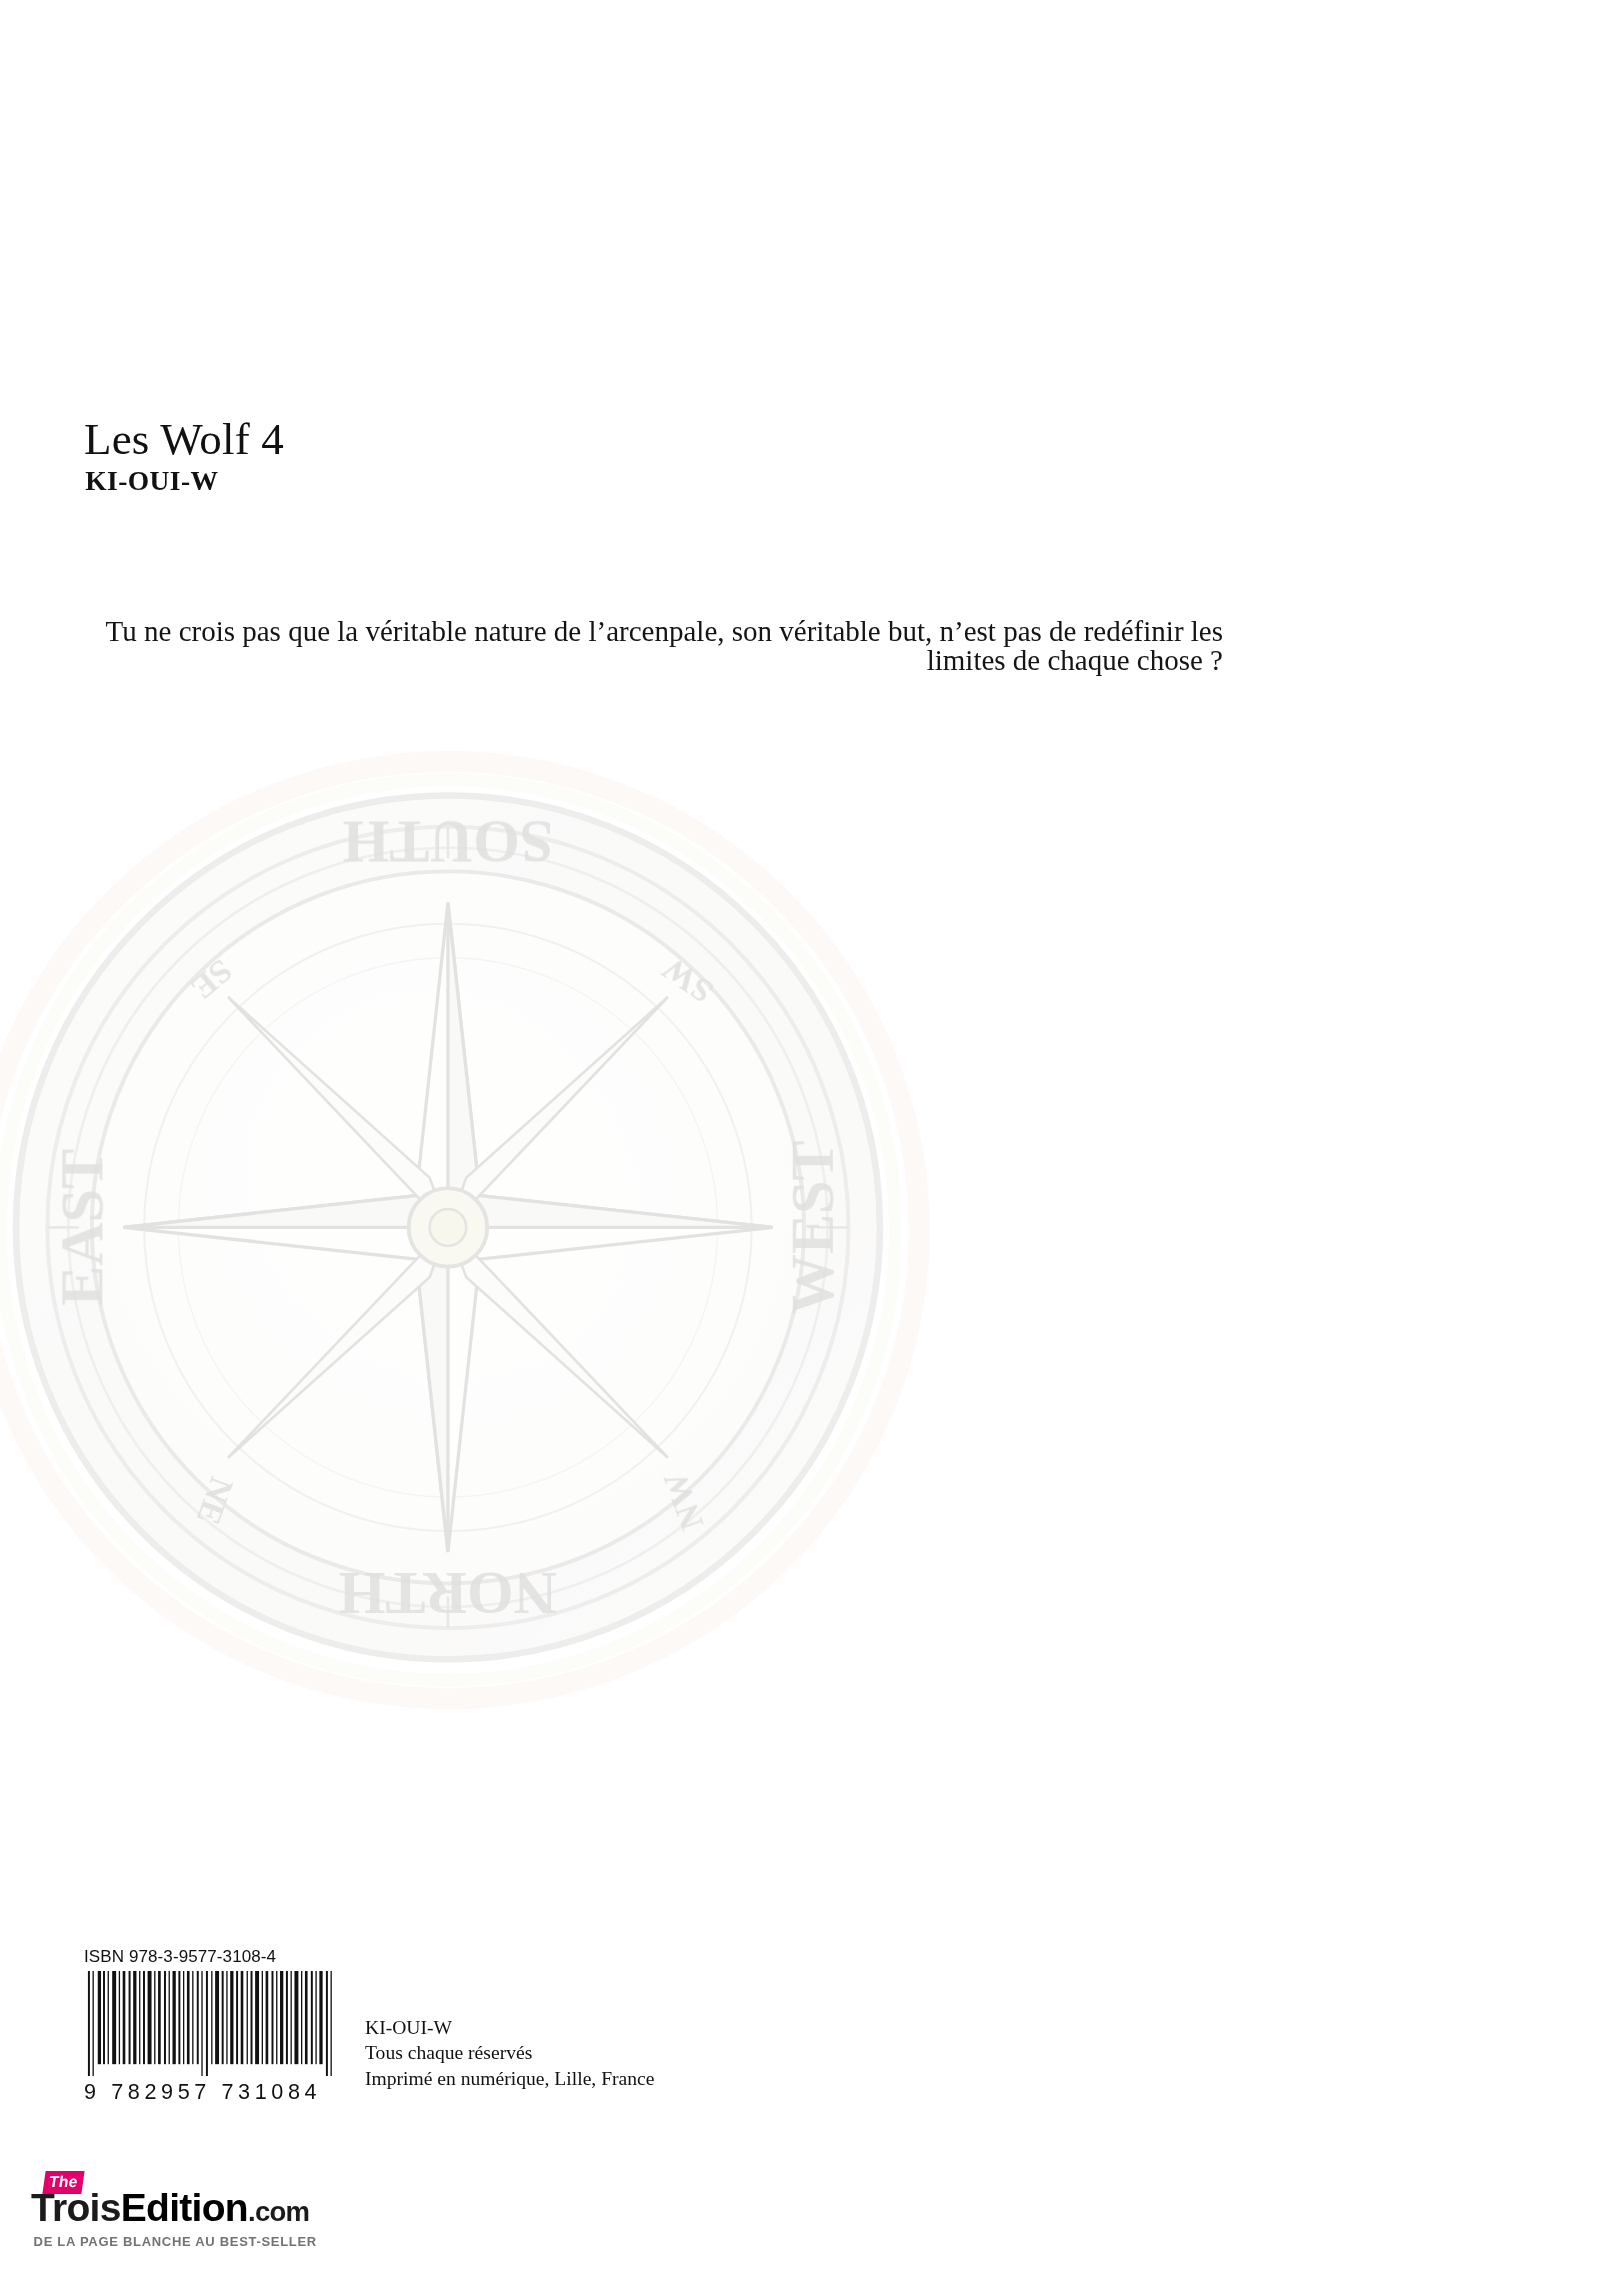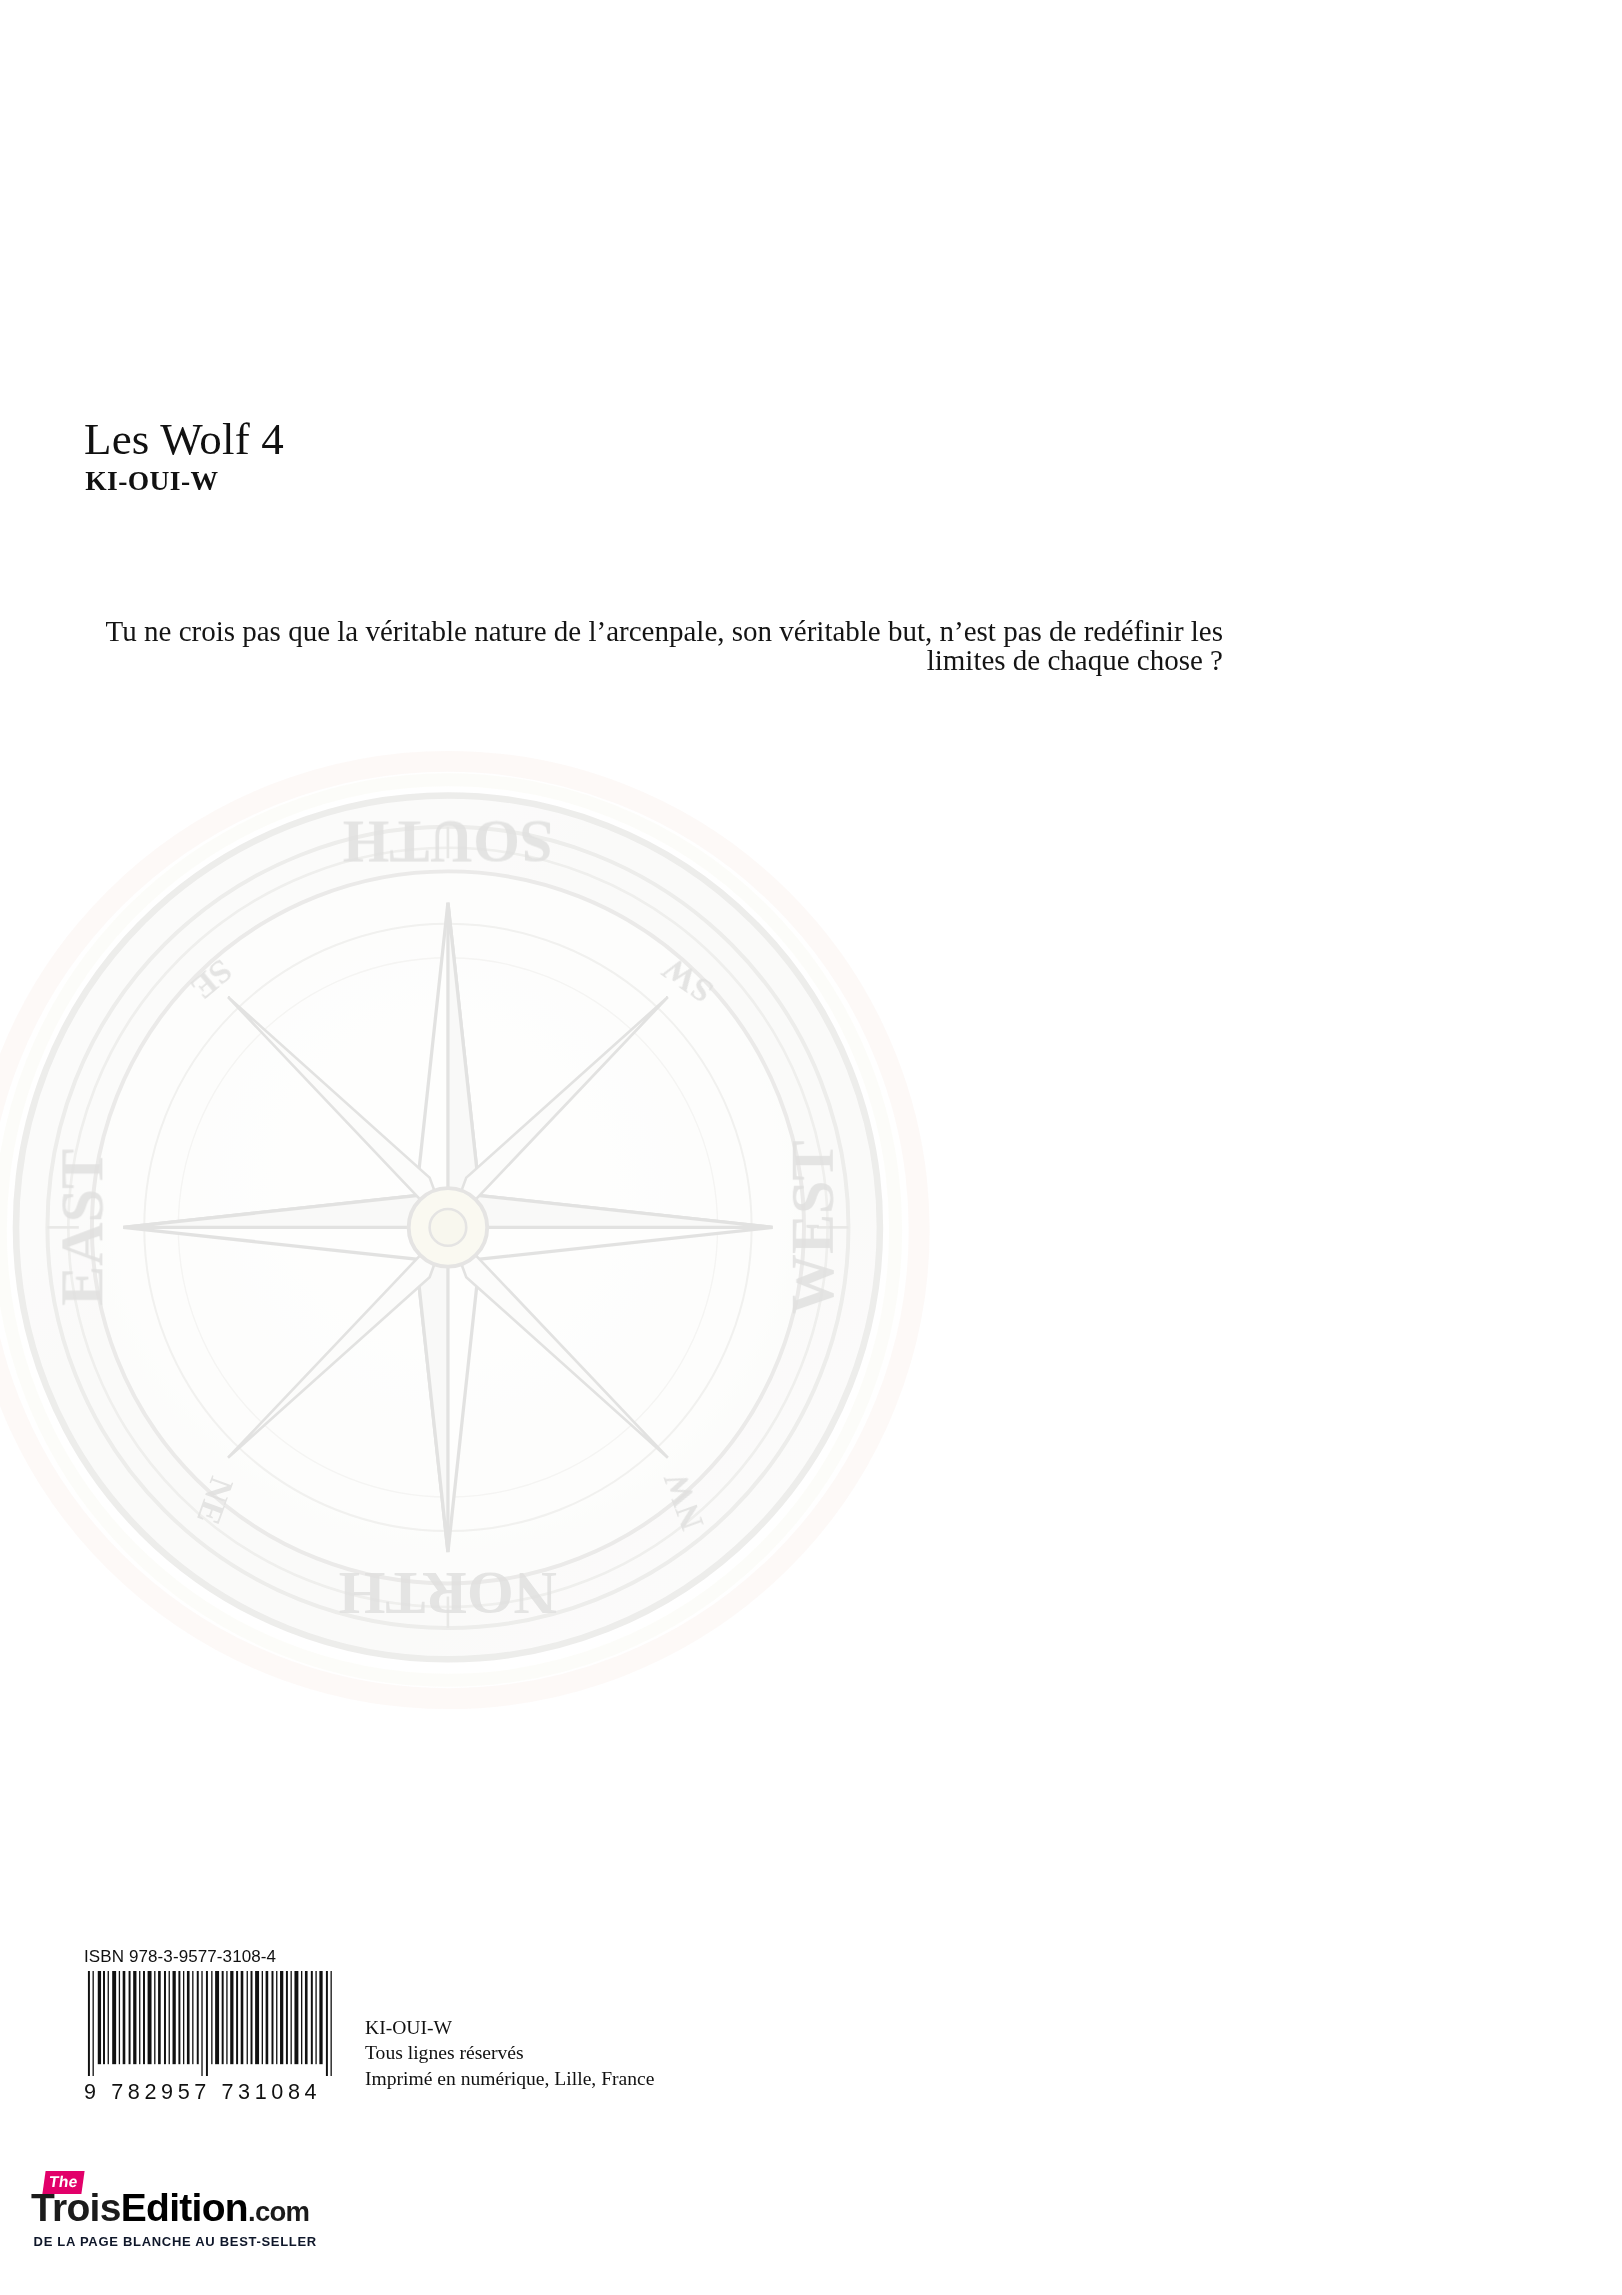--- a/index.html
+++ b/index.html
@@ -155,21 +155,21 @@
   .logo-main .pink { color: #000000; }
   .logo-main .dotcom { color: #1b1b1b; font-size: 27.5px; text-align: right; }
   .logo-tag {
     position: absolute;
     left: 2.6px;
     top: 63px;
     font-family: "Liberation Sans", sans-serif;
     font-weight: 700;
     font-size: 13px;
     letter-spacing: 0.7px;
-    color: #0f172a;
+    color: #737373;
     white-space: nowrap;
   }
 </style>
 </head>
 <body>
 
 <div id="compass-watermark">
   <svg viewBox="0 0 780 860" xmlns="http://www.w3.org/2000/svg">
     <defs>
       <radialGradient id="dial" cx="50%" cy="45%" r="60%">
@@ -306,21 +306,21 @@
         <rect x="359" y="0" width="5" height="142"></rect>
         <rect x="369" y="0" width="3" height="160"></rect>
         <rect x="376" y="0" width="2" height="160"></rect>
       </g>
     </svg>
     <div id="barcode-digits">9 782957 731084</div>
   </div>
 
   <div id="imprint-block">
     <div>KI-OUI-W</div>
-    <div>Tous lignes réservés</div>
+    <div>Tous chaque réservés</div>
     <div>Imprimé en numérique, Lille, France</div>
   </div>
 
 </div>
 
 <div id="publisher-logo">
   <span class="logo-the">The</span>
   <div class="logo-main"><span>Trois</span><span class="pink">Edition</span><span class="dotcom">.com</span></div>
   <div class="logo-tag">DE LA PAGE BLANCHE AU BEST-SELLER</div>
 </div>

